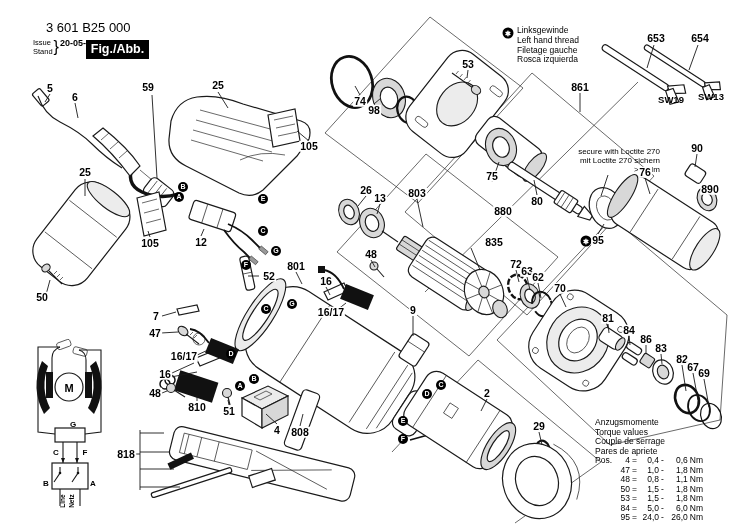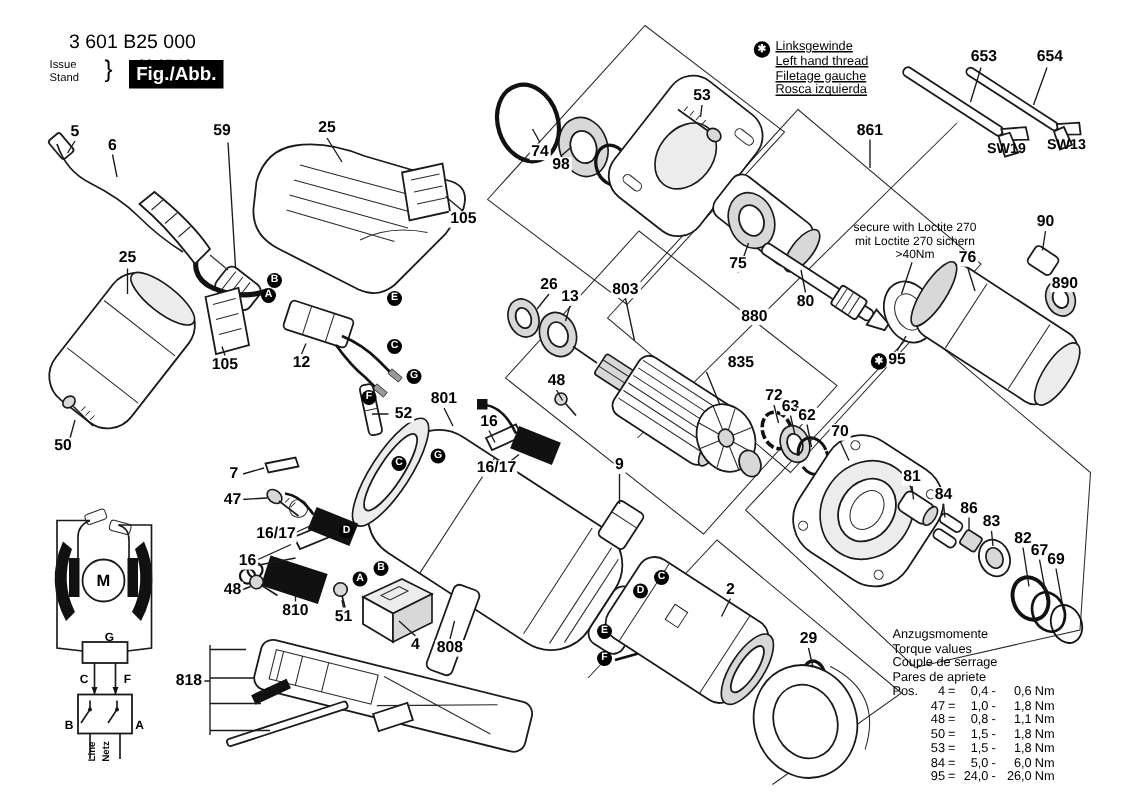--- a/index.html
+++ b/index.html
@@ -21,29 +21,29 @@
   .circle-letter{position:absolute;transform:translate(-50%,-50%);width:10px;height:10px;border-radius:50%;
           background:#000;color:#fff;font-size:7px;font-weight:bold;line-height:10px;text-align:center;}
   .slabel{position:absolute;transform:translate(-50%,-50%);font-size:8px;font-weight:bold;line-height:1;}
   .star-marker{position:absolute;transform:translate(-50%,-50%);width:11px;height:11px;border-radius:50%;
           background:#000;color:#fff;font-size:7px;line-height:11px;text-align:center;font-weight:bold;}
   .note{position:absolute;font-size:8.5px;line-height:1.15;}
   .vert-label{position:absolute;transform:translate(-50%,-50%) rotate(-90deg);font-size:6.5px;font-weight:bold;}
 
   #header{position:absolute;left:46px;top:20px;}
   #part-number{font-size:13px;}
-  #issue-row{display:flex;margin-top:3px;margin-left:-13px;gap:16px;}
+  #issue-row{display:flex;margin-top:3px;margin-left:-13px;}
   #issue-col{font-size:7.5px;line-height:1.2;}
   #brace{font-size:16px;font-weight:300;margin:0 1px;}
   #issue-date{font-size:9px;font-weight:bold;}
   #fig-box{position:absolute;left:86px;top:40px;width:63px;height:19px;background:#000;color:#fff;
            font-size:12.5px;font-weight:bold;text-align:center;line-height:19px;}
 
-  #note-lht{left:517px;top:26px;text-decoration:underline;}
-  #note-loctite{left:560px;top:147px;width:100px;text-align:center;font-size:8px;}
+  #note-lht{left:517px;top:26px;}
+  #note-loctite{left:560px;top:147px;width:100px;text-align:right;font-size:8px;}
   #note-mods{left:327px;top:452px;}
 
   #torque{position:absolute;left:595px;top:418px;font-size:8.5px;line-height:1.12;}
   .trow{display:flex;white-space:pre;}
   .tpre{width:19px;}
   .tpos{width:16px;text-align:right;margin-right:2px;}
   .teq{margin-right:2px;}
   .tmin{width:20px;text-align:right;}
   .tdash{margin:0 2px;}
   .tmax{width:22px;text-align:right;margin-right:2px;}

